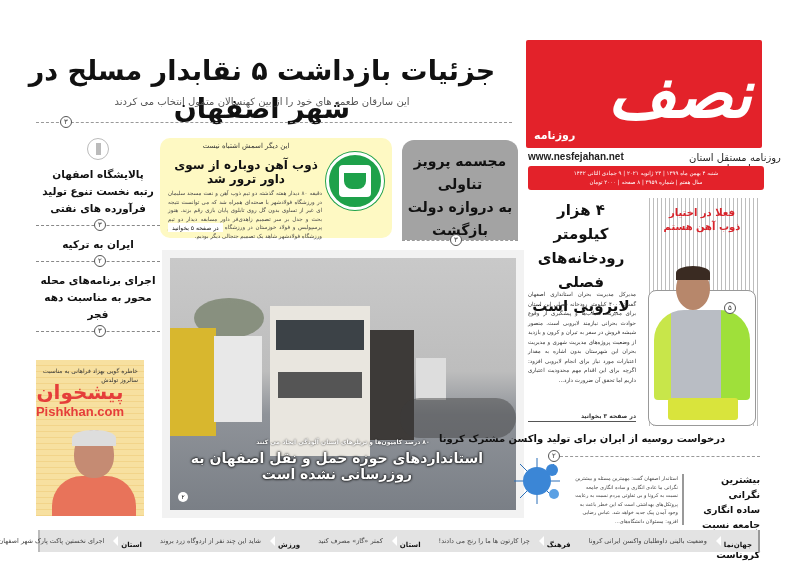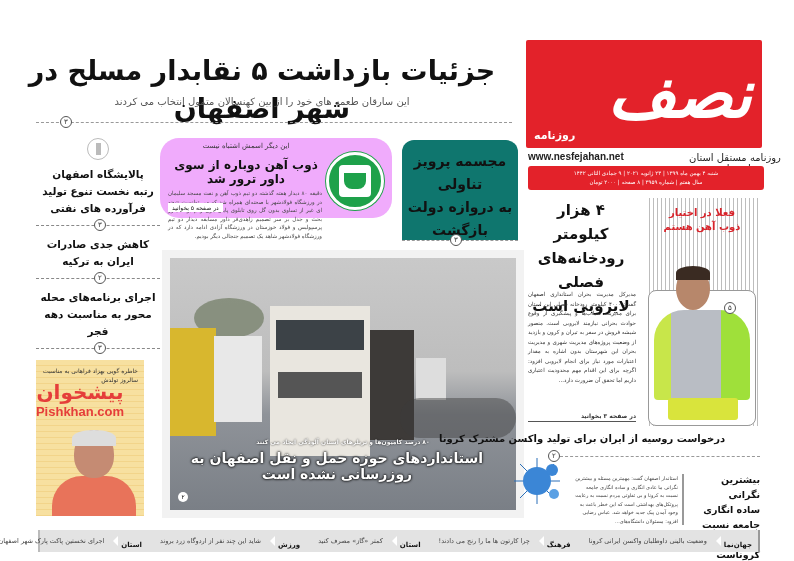--- a/index.html
+++ b/index.html
@@ -15,25 +15,25 @@
   .tagline { left: 680px; top: 152px; font-size: 10px; color: #222; width: 110px; text-align: center; }
   .dateline { left: 528px; top: 166px; width: 236px; height: 24px; background: #e3222a; border-radius: 3px; color: #fff; font-size: 5.5px; text-align: center; padding-top: 3px; line-height: 9px; }
 
   
   .main-headline { right: 282px; top: 52px; width: 500px; text-align: center; font-size: 27px; font-weight: bold; color: #111; line-height: 38px; letter-spacing: -0.5px; }
   .main-sub { right: 282px; top: 96px; width: 500px; text-align: center; font-size: 10px; color: #555; }
   .rule { height: 0; border-top: 1px dashed #999; }
   .pageref { display: inline-block; width: 12px; height: 12px; border: 1px solid #555; border-radius: 50%; font-size: 7px; line-height: 10px; text-align: center; background: #fff; color: #333; }
 
   
-  .sculpture-box { left: 402px; top: 140px; width: 116px; height: 100px; background: #0f766e; border-radius: 12px 12px 0 0; text-align: center; padding-top: 10px; }
+  .sculpture-box { left: 402px; top: 140px; width: 116px; height: 100px; background: #a3a3a3; border-radius: 12px 12px 0 0; text-align: center; padding-top: 10px; }
   .sculpture-box .t { font-size: 14px; font-weight: bold; line-height: 23px; }
 
   
-  .zob-box { left: 160px; top: 138px; width: 232px; height: 80px; background: #f0abfc; border-radius: 19px; padding: 4px 8px; }
+  .zob-box { left: 160px; top: 138px; width: 232px; height: 100px; background: #fef9c3; border-radius: 10px; padding: 4px 8px; }
   .zob-kicker { font-size: 7px; text-align: center; margin-right: 60px; color: #333; }
   .zob-title { font-size: 12px; font-weight: bold; text-align: center; margin-right: 60px; margin-top: 8px; }
   .zob-body { font-size: 5.5px; color: #444; line-height: 8.5px; margin-right: 62px; margin-top: 3px; text-align: justify; }
   .zob-logo { position: absolute; right: 8px; top: 14px; width: 58px; height: 58px; border-radius: 50%; background: #1ea14a; border: 3px solid #fff; box-shadow: 0 0 0 1px #1ea14a; }
   .zob-logo .inner { position: absolute; left: 10px; top: 10px; width: 32px; height: 32px; background: #fff; border-radius: 4px; }
   .zob-logo .inner2 { position: absolute; left: 15px; top: 18px; width: 22px; height: 16px; background: #1ea14a; border-radius: 0 0 8px 8px; }
   .zob-more { position: absolute; left: 8px; bottom: 6px; font-size: 6px; background: #fff; padding: 1px 4px; }
 
   
   .leftcol { left: 36px; top: 130px; width: 124px; }
@@ -143,21 +143,20 @@
   <div class="oil-icon"></div>
   <div class="left-item">
     <div>پالایشگاه اصفهان</div>
     <div>رتبه نخست تنوع تولید</div>
     <div>فرآورده های نفتی</div>
   </div>
   <div class="left-rule">
       <span class="pageref">۳</span>
     </div>
   <div class="left-item">
-    <div>کاهش جدی صادرات</div>
     <div>ایران به ترکیه</div>
   </div>
   <div class="left-rule">
       <span class="pageref">۲</span>
     </div>
   <div class="left-item">
     <div>اجرای برنامه‌های محله</div>
     <div>محور به مناسبت دهه فجر</div>
   </div>
   <div class="left-rule">

